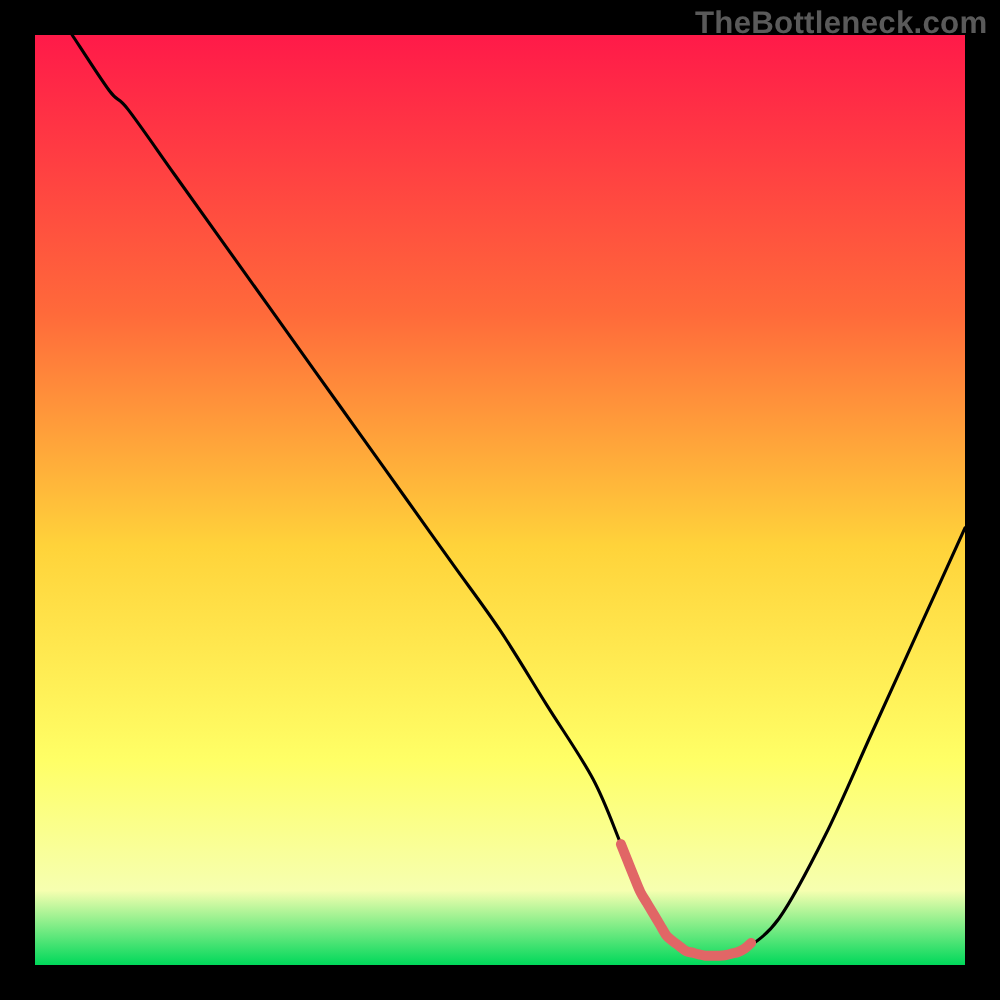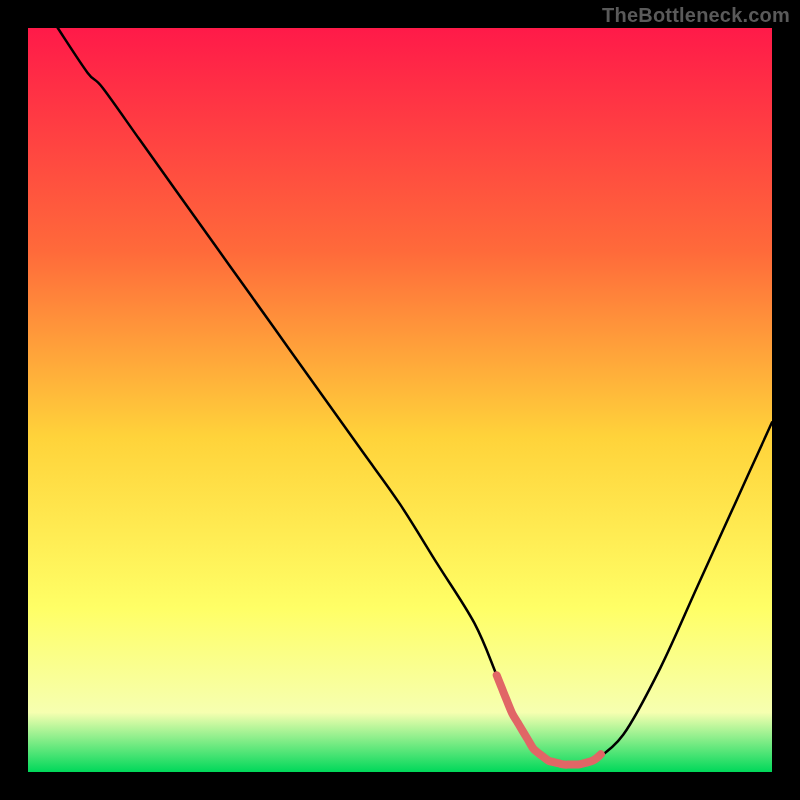--- a/index.html
+++ b/index.html
@@ -15,21 +15,21 @@
     position: relative;
     width: 800px;
     height: 800px;
     background: #000;
   }
   .watermark {
     position: absolute;
     top: 4px;
     right: 10px;
     color: #5a5a5a;
-    font-size: 20px;
+    font-size: 25px;
     font-weight: 600;
     letter-spacing: 0.2px;
   }
   svg {
     position: absolute;
     left: 0;
     top: 0;
   }
 </style>
 </head>

